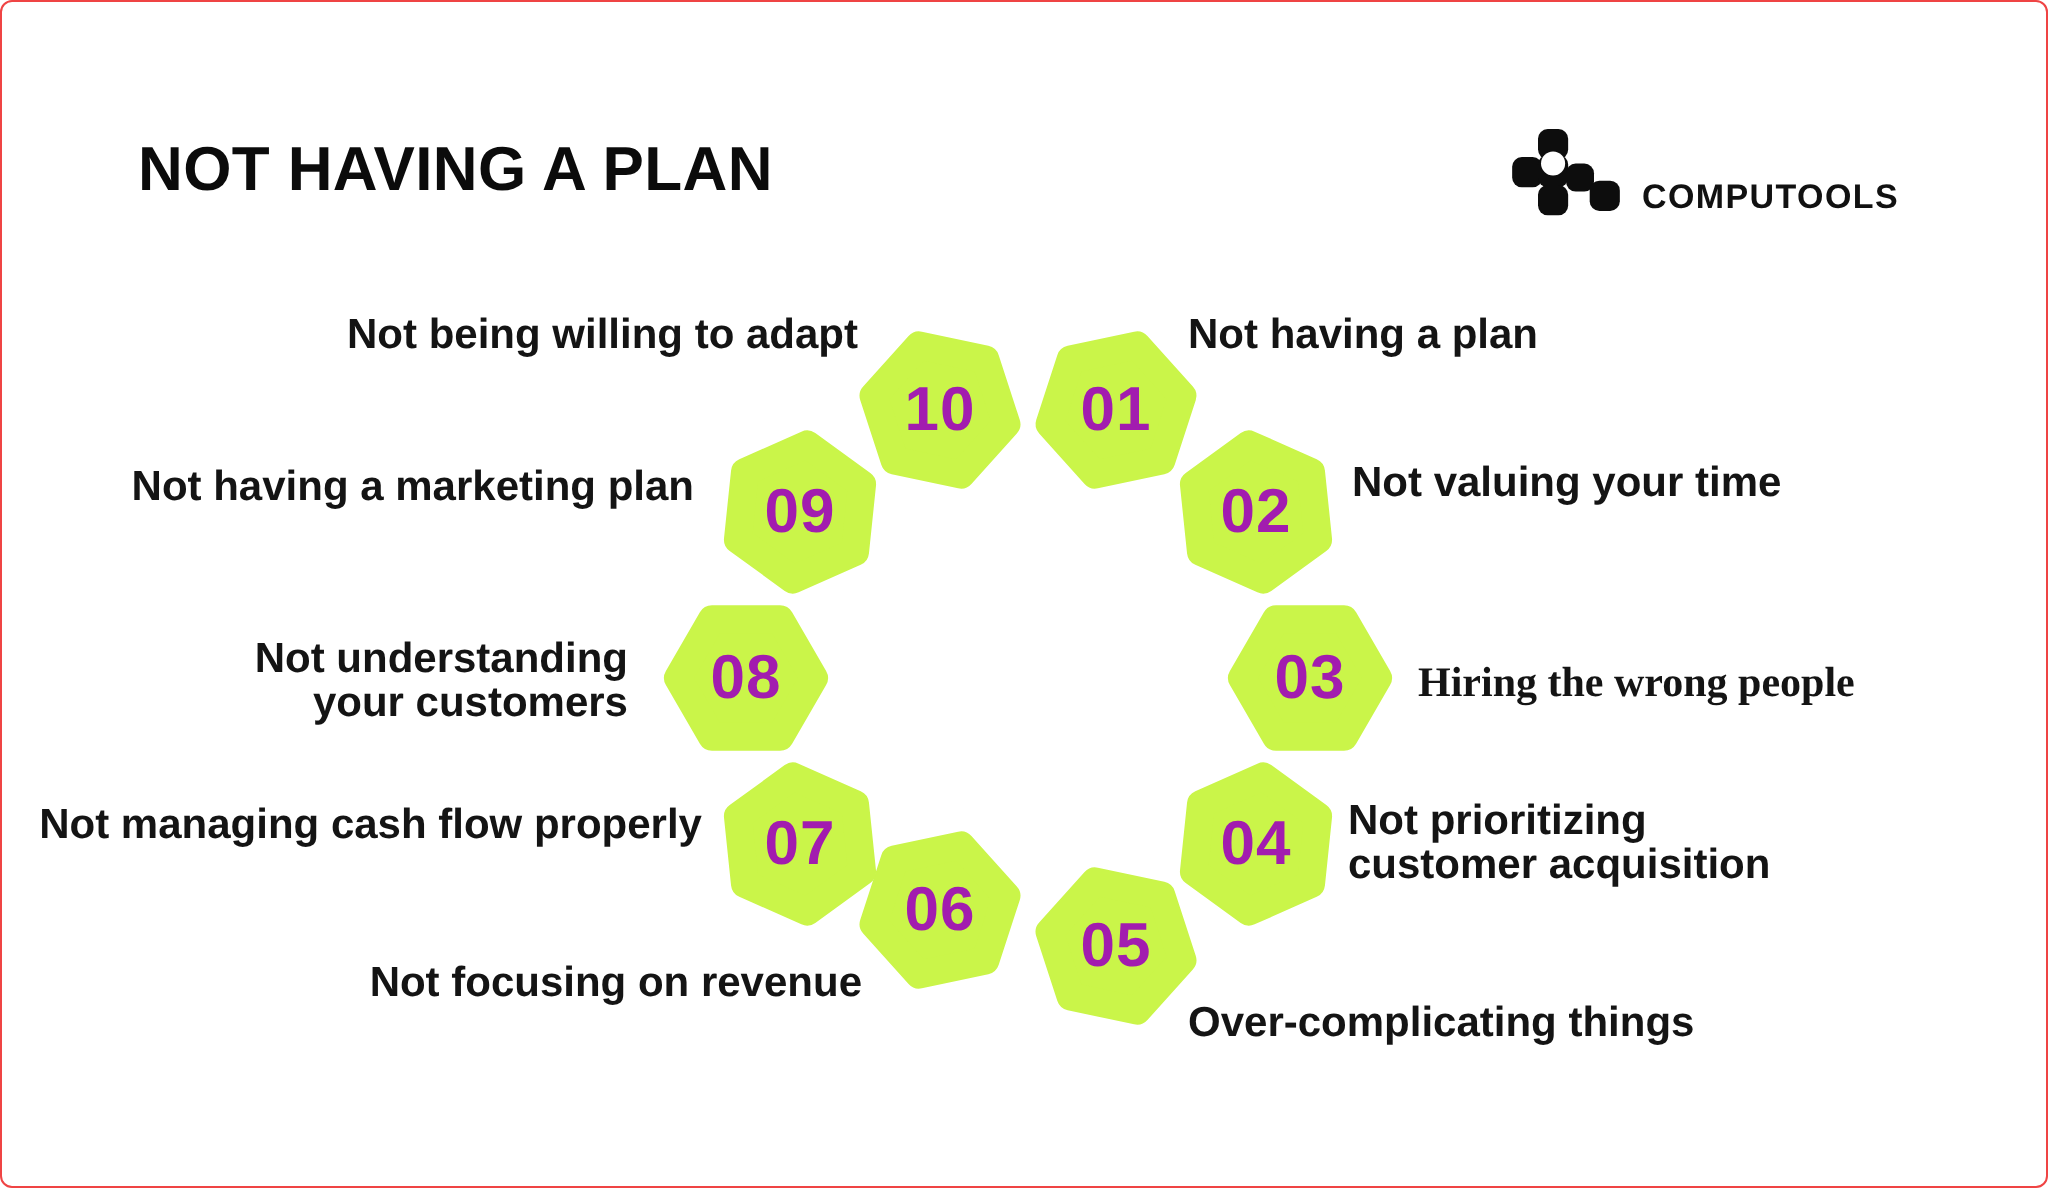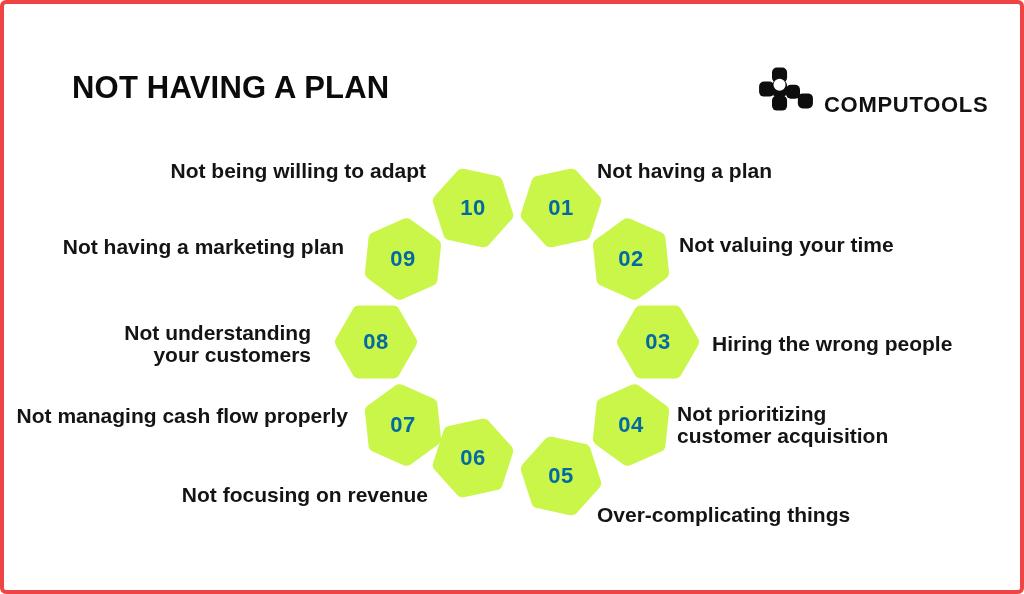--- a/index.html
+++ b/index.html
@@ -1,40 +1,40 @@
 <!DOCTYPE html>
 <html><head>
 <meta charset="utf-8">
 <style>
   html,body { margin:0; padding:0; background:#ffffff; }
   .page {
     position:relative; width:1024px; height:594px; box-sizing:border-box;
-    background:#ffffff; border:4px solid #ef4444; border-radius:6px;
+    background:#ffffff; border:1px solid #ef4444; border-radius:6px;
     font-family:"Liberation Sans", sans-serif; color:#0d0d0d; overflow:hidden;
   }
   .title {
     position:absolute; left:68px; top:66px; margin:0;
     font-size:31px; font-weight:800; letter-spacing:0.2px; color:#0b0b0b;
     white-space:nowrap;
   }
   
   .logo { position:absolute; left:754px; top:61px; width:212px; height:46px; }
   .logo-mark { position:absolute; left:0; top:0; }
   .logo-text {
     position:absolute; left:66px; top:27px;
-    font-size:22px; font-weight:700; letter-spacing:0.7px; color:#111111;
+    font-size:17px; font-weight:700; letter-spacing:0.7px; color:#111111;
     white-space:nowrap;
   }
   
   .hex { position:absolute; width:90px; height:90px; }
   .hex svg { position:absolute; left:0; top:0; width:90px; height:90px; }
   .hex-number {
     position:absolute; left:0; top:0; width:90px; height:90px;
     display:flex; align-items:center; justify-content:center;
-    font-size:22px; font-weight:600; letter-spacing:0.5px; color:#0369a1;
+    font-size:31px; font-weight:600; letter-spacing:0.5px; color:#a21caf;
   }
   .hex-poly { fill:#caf549; stroke:#caf549; stroke-width:14; stroke-linejoin:round; }
   
   .r01 svg { transform:rotate(-72deg); }  .r02 svg { transform:rotate(-36deg); }
   .r03 svg { transform:rotate(0deg); }    .r04 svg { transform:rotate(36deg); }
   .r05 svg { transform:rotate(72deg); }   .r06 svg { transform:rotate(108deg); }
   .r07 svg { transform:rotate(144deg); }  .r08 svg { transform:rotate(180deg); }
   .r09 svg { transform:rotate(216deg); }  .r10 svg { transform:rotate(252deg); }
   
   .p01 { left:512px; top:159px; }  .p02 { left:582px; top:210px; }
@@ -44,21 +44,21 @@
   .p09 { left:354px; top:210px; }  .p10 { left:424px; top:159px; }
   
   .lbl {
     position:absolute; font-size:21px; font-weight:600; line-height:22px;
     color:#141414; white-space:nowrap;
   }
   .lbl.wrap { white-space:normal; }
   .lbl.right { text-align:right; }
   .l01 { left:593px; top:156px; }
   .l02 { left:675px; top:230px; }
-  .l03 { left:708px; top:329px; }
+  .l03 { left:708px; top:329px;font-family:Liberation Serif, serif; }
   .l04 { left:673px; top:399px; width:225px; }
   .l05 { left:593px; top:500px; }
   .l06 { right:592px; top:480px; }
   .l07 { right:672px; top:401px; }
   .l08 { right:709px; top:318px; width:212px; }
   .l09 { right:676px; top:232px; }
   .l10 { right:594px; top:156px; }
 </style>
 </head>
 <body>

